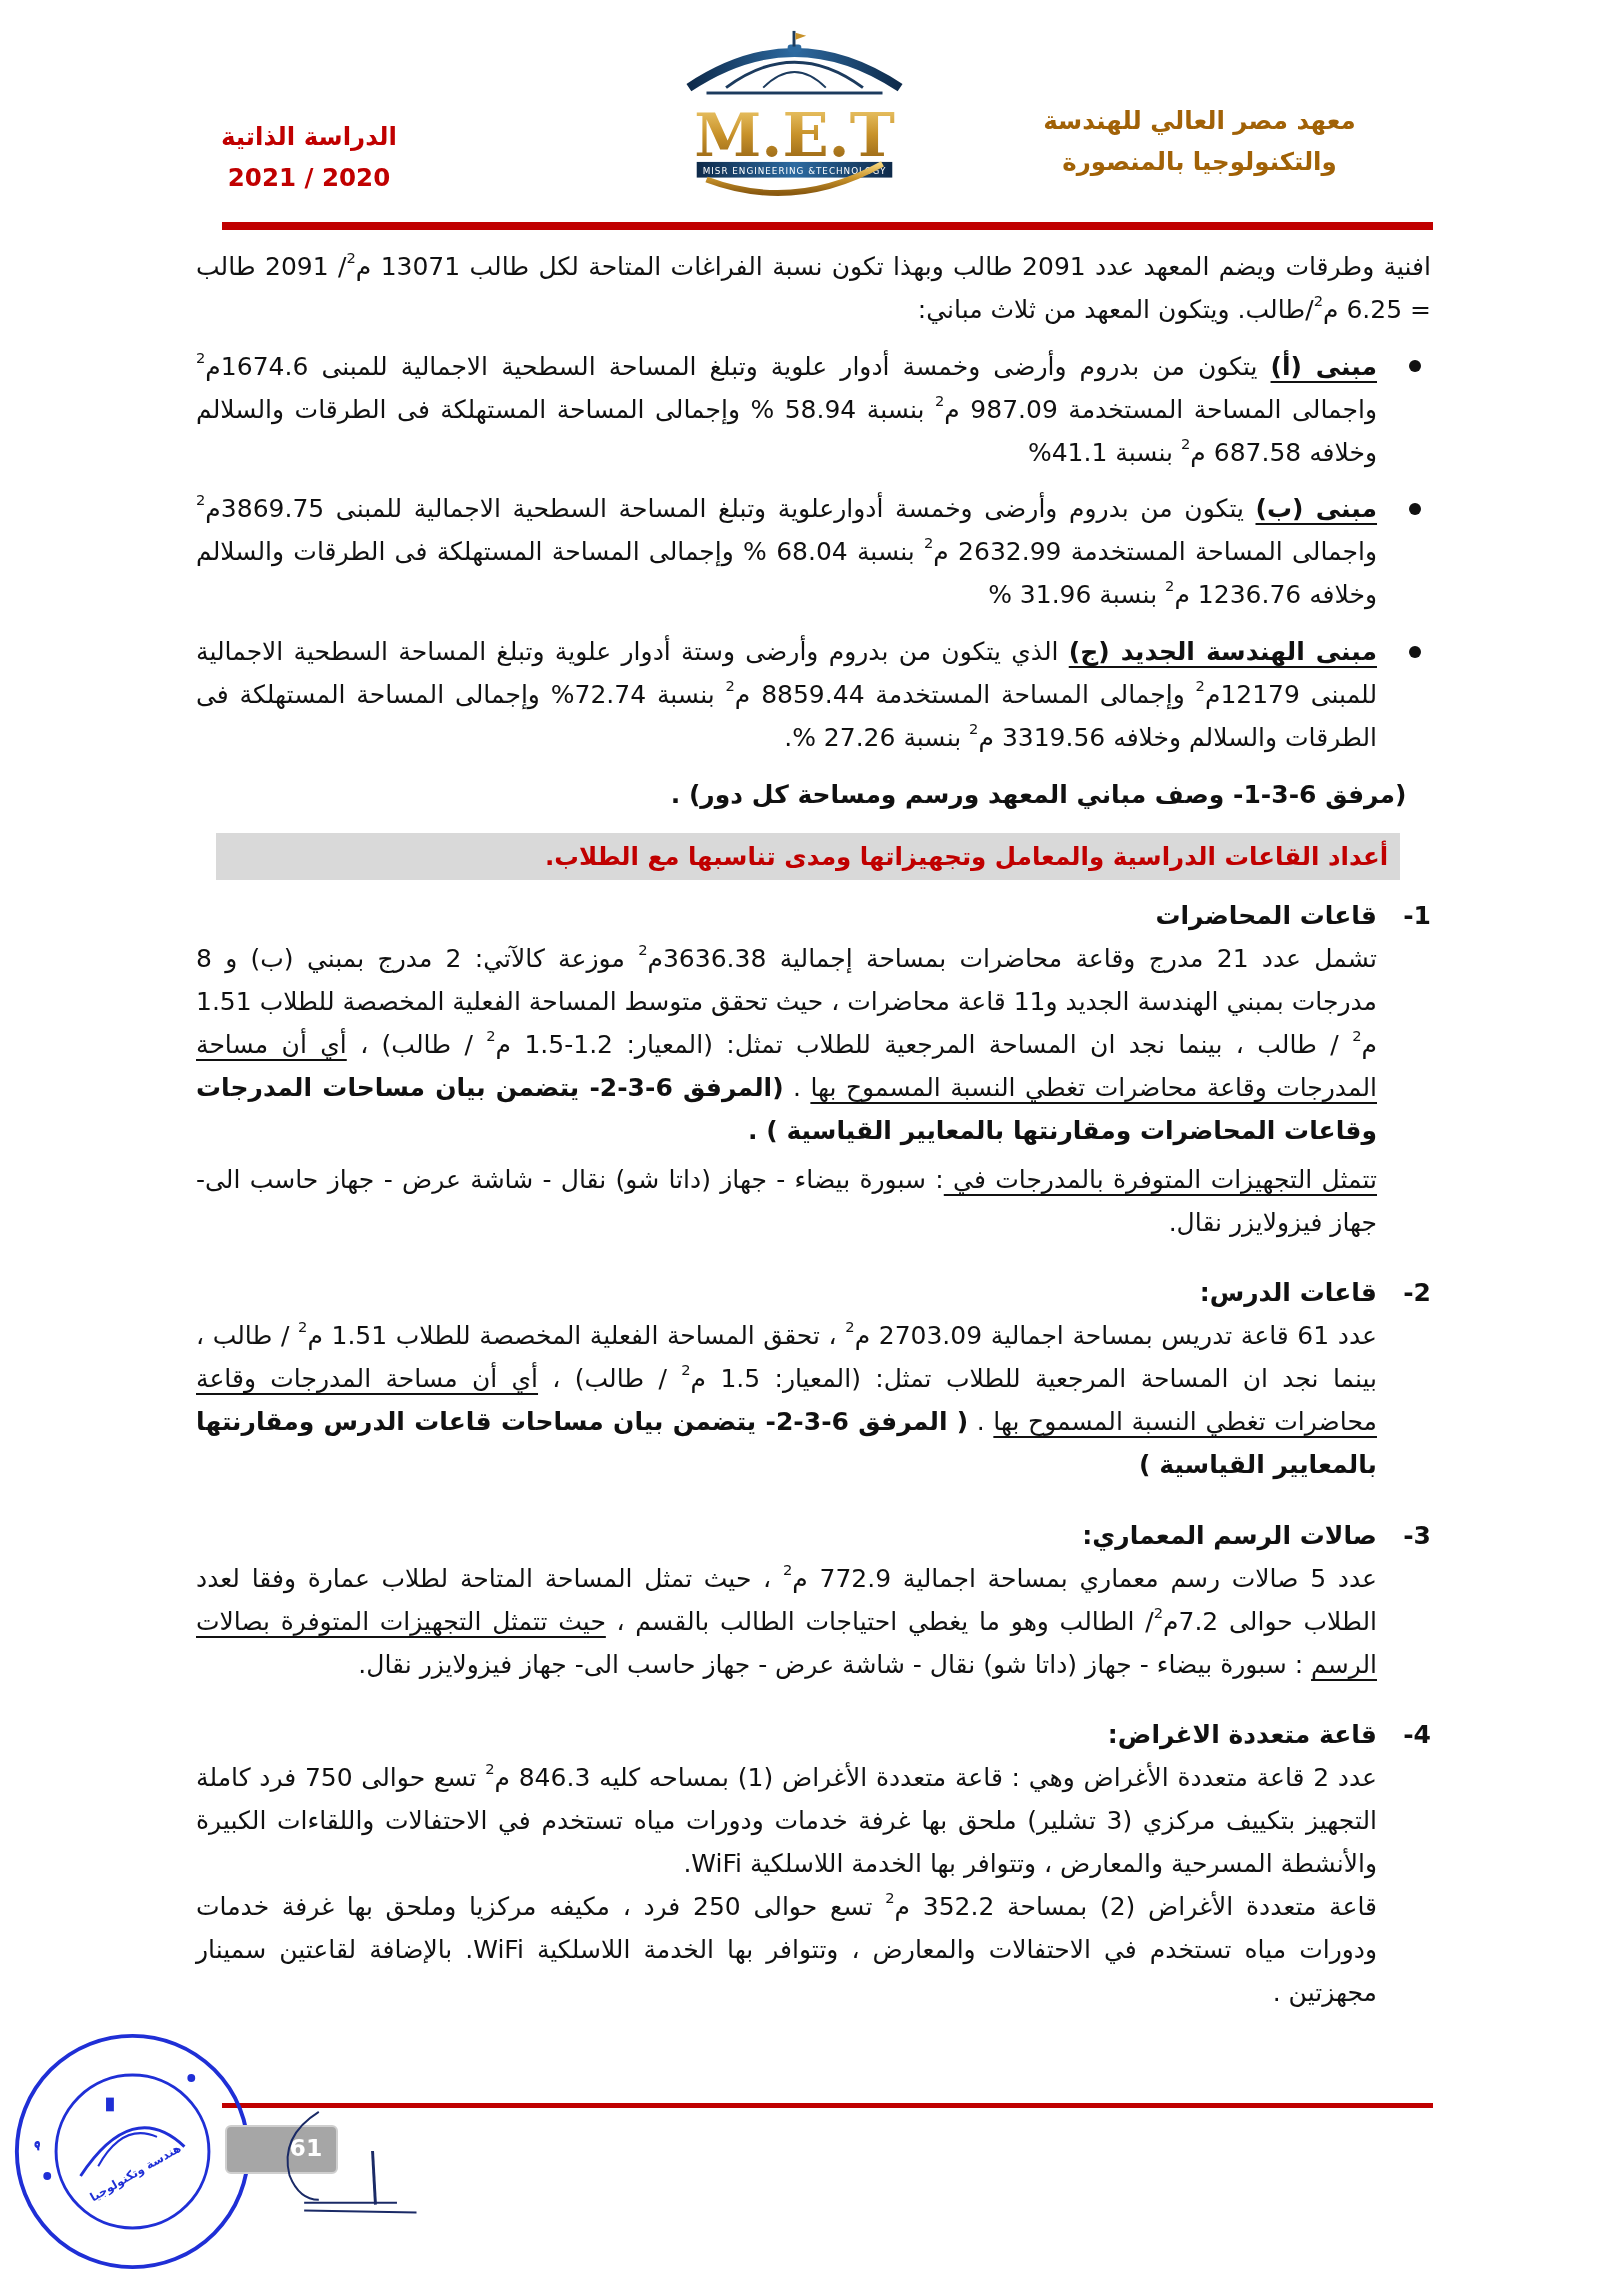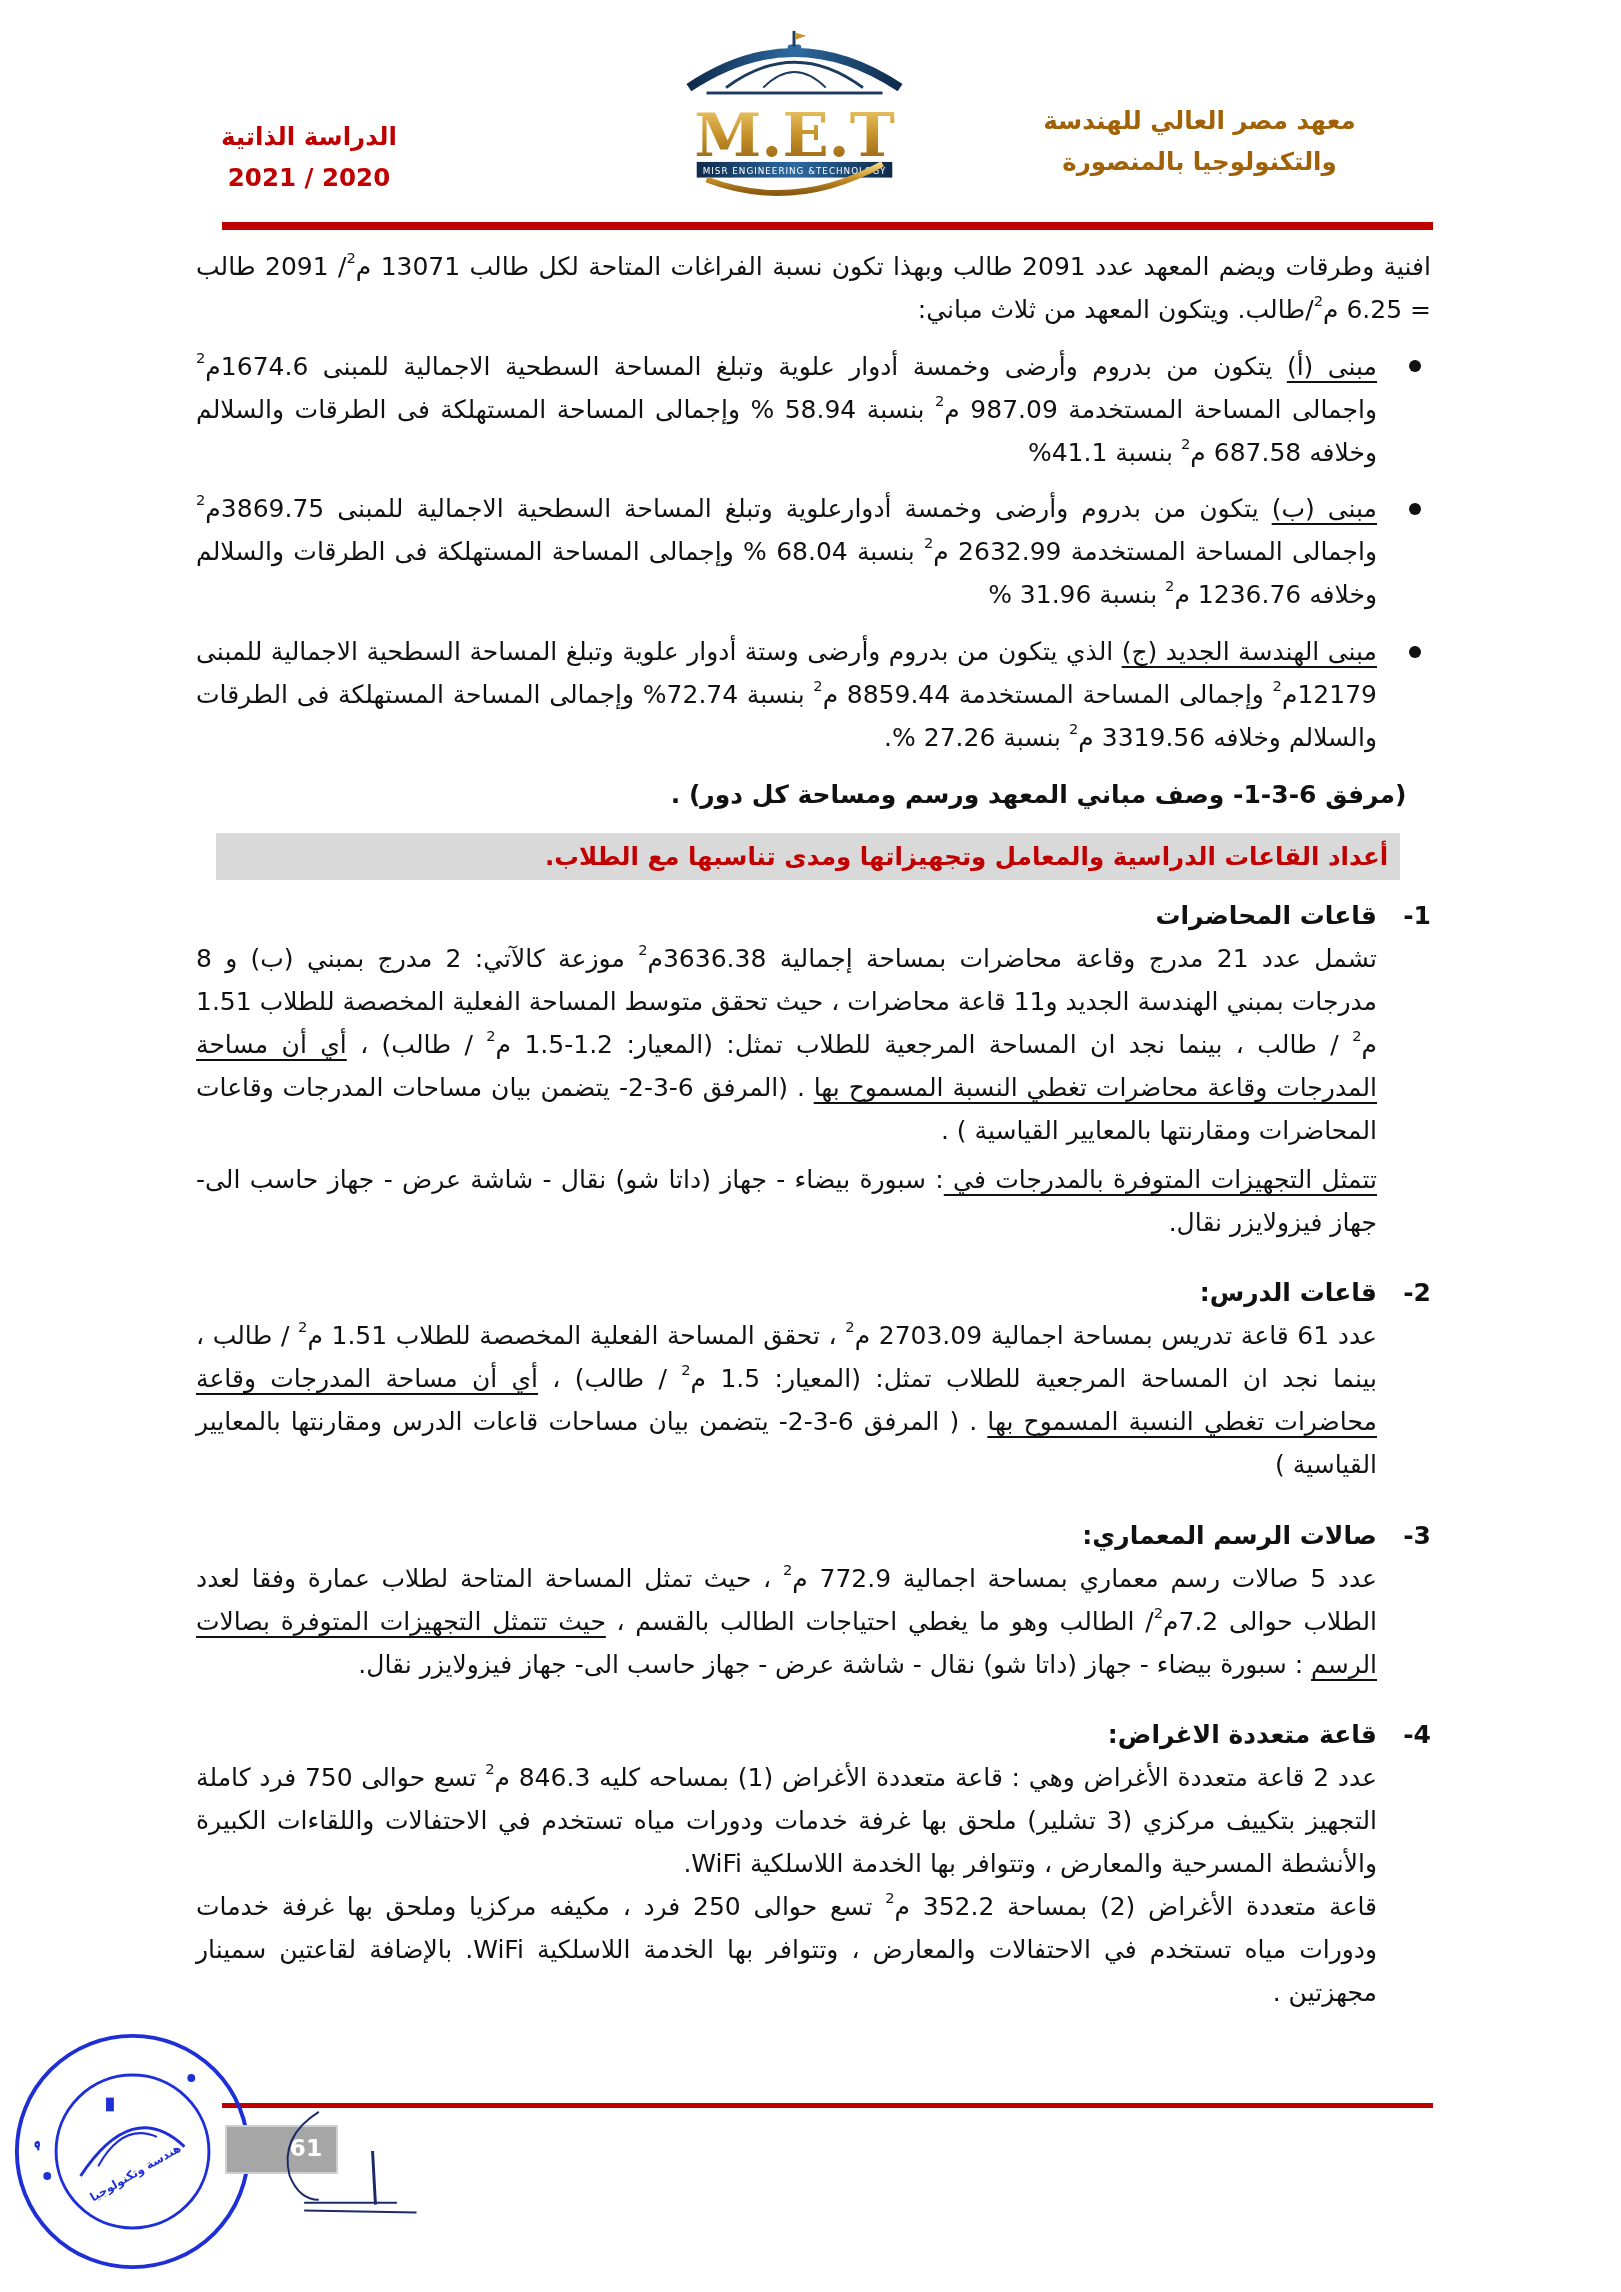--- a/index.html
+++ b/index.html
@@ -30,21 +30,21 @@
     .red-rule.bottom { top: 2103px; height: 4.9px; background: #c00000; }
 
     
     .content {
       position: absolute; left: 196px; top: 245px; width: 1235px;
       direction: rtl; font-size: 25px; line-height: 43px;
       font-family: "DejaVu Sans", sans-serif;
     }
     .para { text-align: justify; text-align-last: right; }
     .u { text-decoration: underline; text-underline-offset: 5.9px; }
-    .b { font-weight: normal; }
+    .b { font-weight: bold; }
     sup { font-size: 14.7px; line-height: 0; vertical-align: 11.8px; }
 
     .bullets { margin-top: 13.7px; padding-right: 54px; }
     .bullet { position: relative; margin-bottom: 13.7px; }
     .bullet::before {
       content: ""; position: absolute; right: -44px; top: 15.7px;
       width: 11.8px; height: 11.8px; border-radius: 50%; background: #111;
     }
     .annex-line { font-weight: bold; margin-top: 0; padding-right: 24.5px; }
 
@@ -58,21 +58,21 @@
     .item-head { font-weight: bold; position: relative; }
     .item-num {
       position: absolute; right: -54px; top: 0; font-weight: bold; width: 39px; text-align: right;
       direction: ltr;
     }
     .item.gap { margin-top: 27.4px; }
 
     
     .page-num {
       position: absolute; left: 225px; top: 2125px; width: 113px; height: 49px;
-      background: #a6a6a6; border: 2.9px solid #cfcfcf; border-radius: 1px;
+      background: #a6a6a6; border: 2.9px solid #cfcfcf; border-radius: 6px;
       color: #ffffff; font-weight: bold; font-size: 23.5px; line-height: 43px;
       text-align: right; padding-right: 13.7px; direction: ltr;
     }
     .stamp { position: absolute; left: 9.8px; top: 2029px; width: 245px; height: 245px; }
     .signature { position: absolute; left: 260px; top: 2107px; width: 186px; height: 127px; }
   </style>
 </head>
 <body>
 
 <div class="page">

